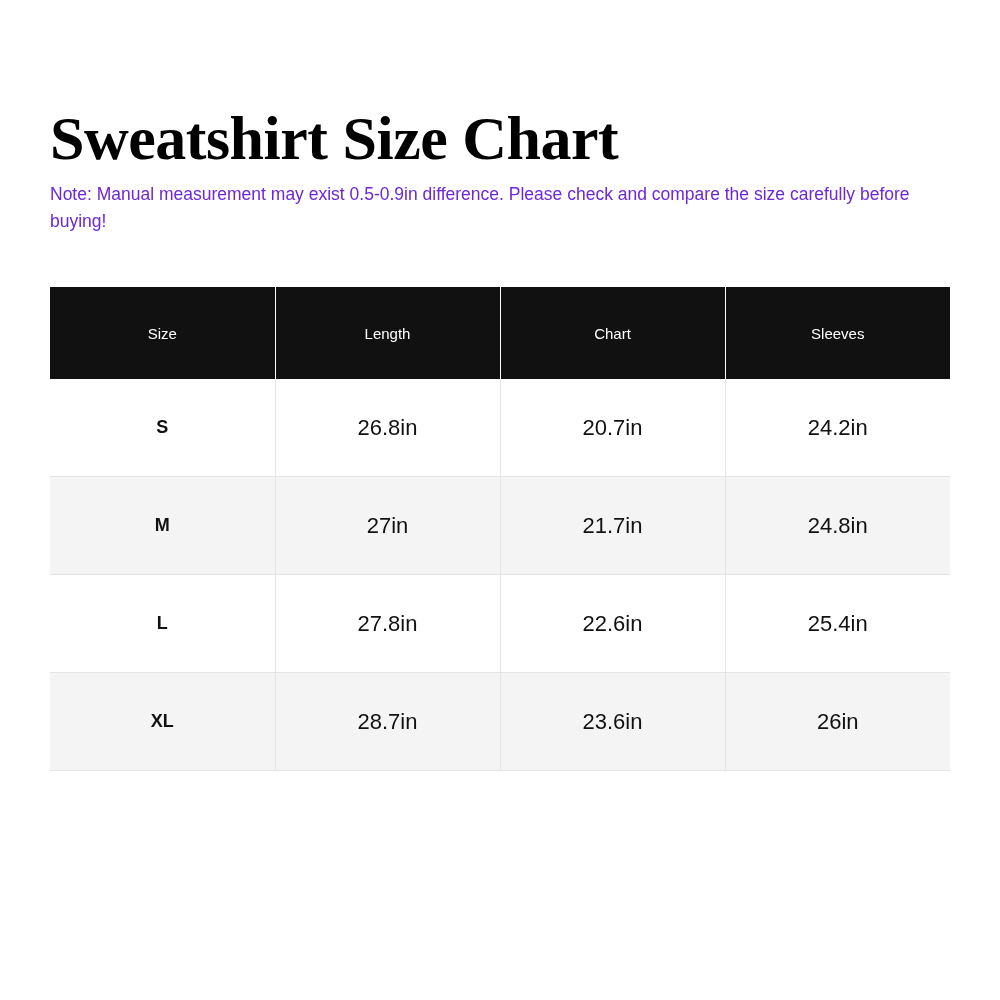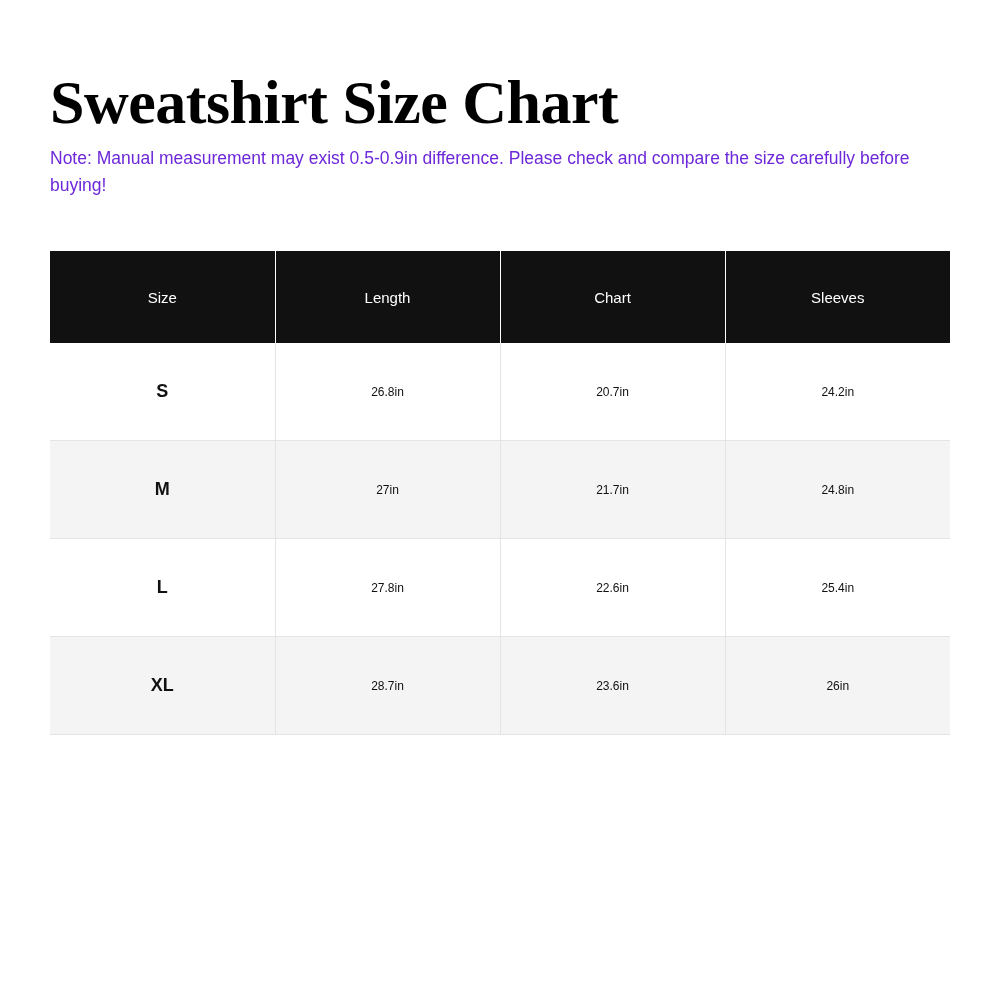--- a/index.html
+++ b/index.html
@@ -11,21 +11,21 @@
     height: 1000px;
     background: #ffffff;
     font-family: "Liberation Sans", sans-serif;
     color: #111111;
     overflow: hidden;
   }
   .page {
     box-sizing: border-box;
     width: 1000px;
     height: 1000px;
-    padding: 70px 50px 0 50px;
+    padding: 106px 50px 0 50px;
     position: relative;
   }
   .title {
     font-family: "Liberation Serif", serif;
     font-weight: bold;
     font-size: 62px;
     line-height: 1.05;
     letter-spacing: -0.5px;
     color: #000000;
     margin: 0 0 10px 0;
@@ -53,21 +53,21 @@
     font-size: 15px;
     height: 90px;
     text-align: center;
     border-right: 1px solid #ffffff;
     vertical-align: middle;
   }
   table.size-chart th:last-child {
     border-right: none;
   }
   table.size-chart td {
-    font-size: 12px;
+    font-size: 22px;
     height: 95px;
     text-align: center;
     vertical-align: middle;
     border-bottom: 1px solid #e4e4e4;
     border-right: 1px solid #e4e4e4;
     color: #111111;
   }
   table.size-chart td:last-child {
     border-right: none;
   }

